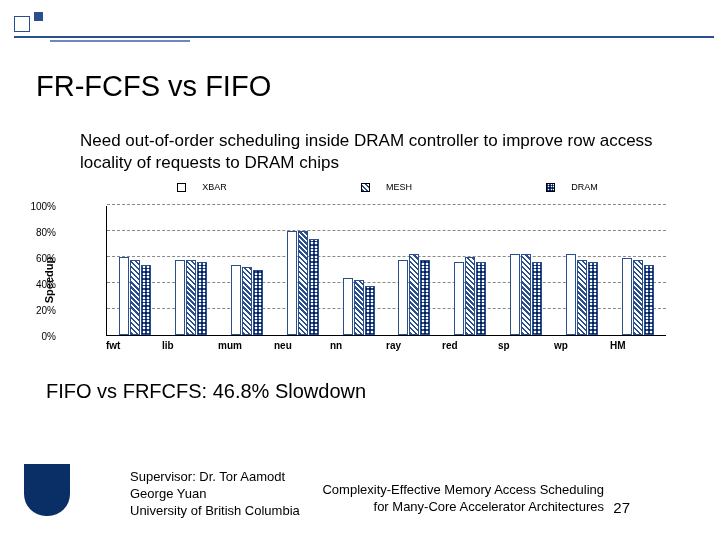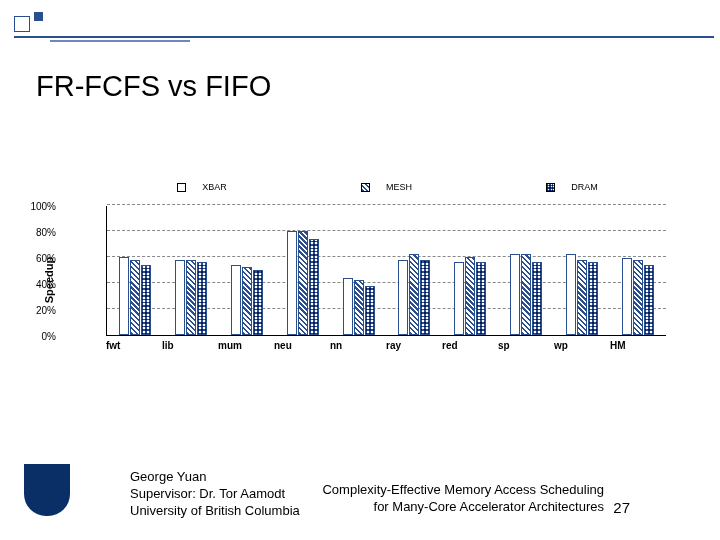--- a/index.html
+++ b/index.html
@@ -44,20 +44,21 @@
 
 <div class="slide">
   <div class="corner-deco">
     <div class="big"></div>
       <div class="small"></div>
     <div class="line"></div>
       <div class="line bot"></div>
   </div>
 
   <div class="title">FR-FCFS vs FIFO</div>
+  <div class="body-text">Need out-of-order scheduling inside DRAM controller to improve row access locality of requests to DRAM chips</div>
 
   <div class="legend">
     <div class="legend-item">
         <span class="sw xbar"></span>
         <span>XBAR</span>
       </div>
     <div class="legend-item">
         <span class="sw mesh"></span>
         <span>MESH</span>
       </div>
@@ -145,28 +146,29 @@
         <span>neu</span>
         <span>nn</span>
         <span>ray</span>
         <span>red</span>
         <span>sp</span>
         <span>wp</span>
         <span>HM</span>
       </div>
   </div>
 
+  <div class="slowdown">FIFO vs FRFCFS: 46.8% Slowdown</div>
 
   <div class="footer">
     <div class="ubc-logo">
         <div class="shield"></div>
       </div>
     <div class="author-block">
+      <div>Supervisor: Dr. Tor Aamodt</div>
       <div>George Yuan</div>
-      <div>Supervisor: Dr. Tor Aamodt</div>
       <div>University of British Columbia</div>
     </div>
     <div class="paper-title">
       <div>Complexity-Effective Memory Access Scheduling</div>
       <div>for Many-Core Accelerator Architectures</div>
     </div>
     <div class="slide-num">27</div>
   </div>
 </div>
 

